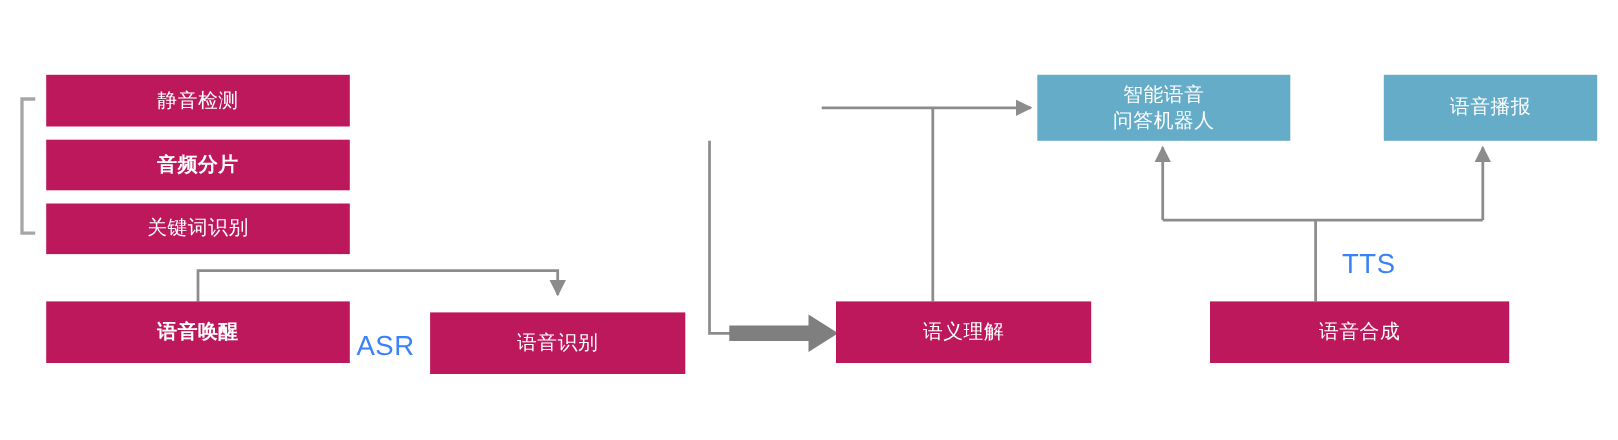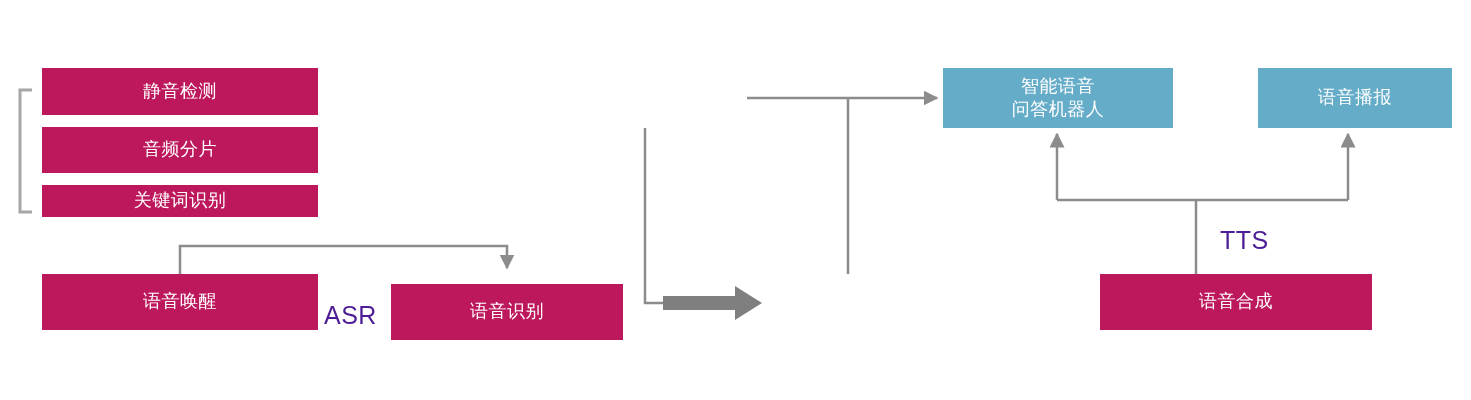--- a/index.html
+++ b/index.html
@@ -36,21 +36,21 @@
   .edge-layer {
     position: absolute;
     left: 0;
     top: 0;
     width: 1471px;
     height: 400px;
     pointer-events: none;
   }
   .label-free {
     position: absolute;
-    color: #4c1d95;
+    color: #3b82f6;
     font-size: 25px;
     letter-spacing: 0.5px;
     user-select: none;
   }
 </style>
 </head>
 <body>
 
 <div id="canvas">
 
@@ -88,29 +88,30 @@
     <g>
       <path d="M 1196 274 L 1196 200" fill="none" stroke="#8c8c8c" stroke-width="2.5"></path>
       <path d="M 1057 200 L 1348 200" fill="none" stroke="#8c8c8c" stroke-width="2.5"></path>
       <path d="M 1057 200 L 1057 134" fill="none" stroke="#8c8c8c" stroke-width="2.5" marker-end="url(#arrowGray)"></path>
       <path d="M 1348 200 L 1348 134" fill="none" stroke="#8c8c8c" stroke-width="2.5" marker-end="url(#arrowGray)"></path>
     </g>
   </svg>
 
   <div class="node dark" style="left:42px;  top:68px;  width:276px; height:47px;">静音检测</div>
 
-  <div class="node dark" style="left:42px;  top:127px; width:276px; height:46px;">音频分片</div>
+  <div class="node dark" style="left:42px;  top:127px; width:276px; height:46px;font-weight:bold;">音频分片</div>
 
-  <div class="node dark" style="left:42px;  top:185px; width:276px; height:32px;text-align:center;">关键词识别</div>
+  <div class="node dark" style="left:42px;  top:185px; width:276px; height:46px;text-align:center;">关键词识别</div>
 
-  <div class="node dark" style="left:42px;  top:274px; width:276px; height:56px;">语音唤醒</div>
+  <div class="node dark" style="left:42px;  top:274px; width:276px; height:56px;font-weight:bold;">语音唤醒</div>
 
   <div class="node dark" style="left:391px; top:284px; width:232px; height:56px;">语音识别</div>
 
 
+  <div class="node dark" style="left:760px; top:274px; width:232px; height:56px;">语义理解</div>
 
   <div class="node light" style="left:943px; top:68px;  width:230px; height:60px;">智能语音
 问答机器人</div>
 
   <div class="node dark" style="left:1100px;top:274px; width:272px; height:56px;">语音合成</div>
 
   <div class="node light" style="left:1258px;top:68px;  width:194px; height:60px;">语音播报</div>
 
   <div class="label-free" style="left:324px; top:256px;margin-top:45px;">ASR</div>
 

